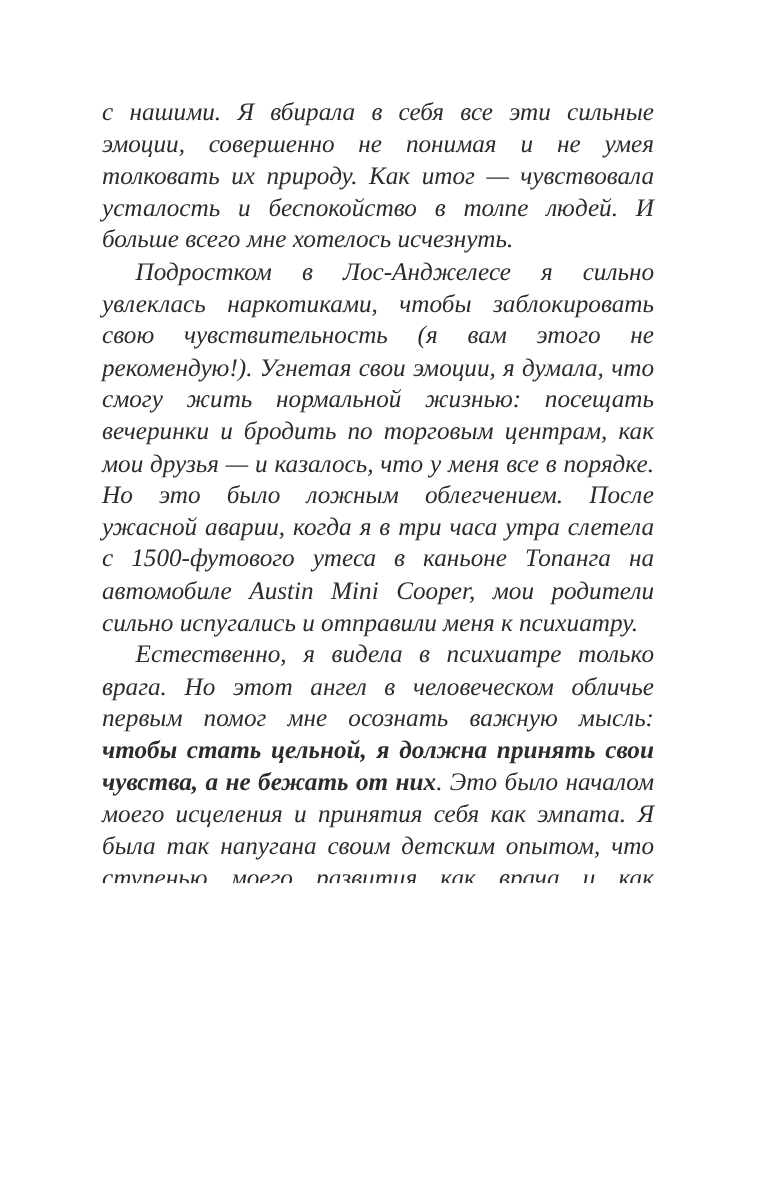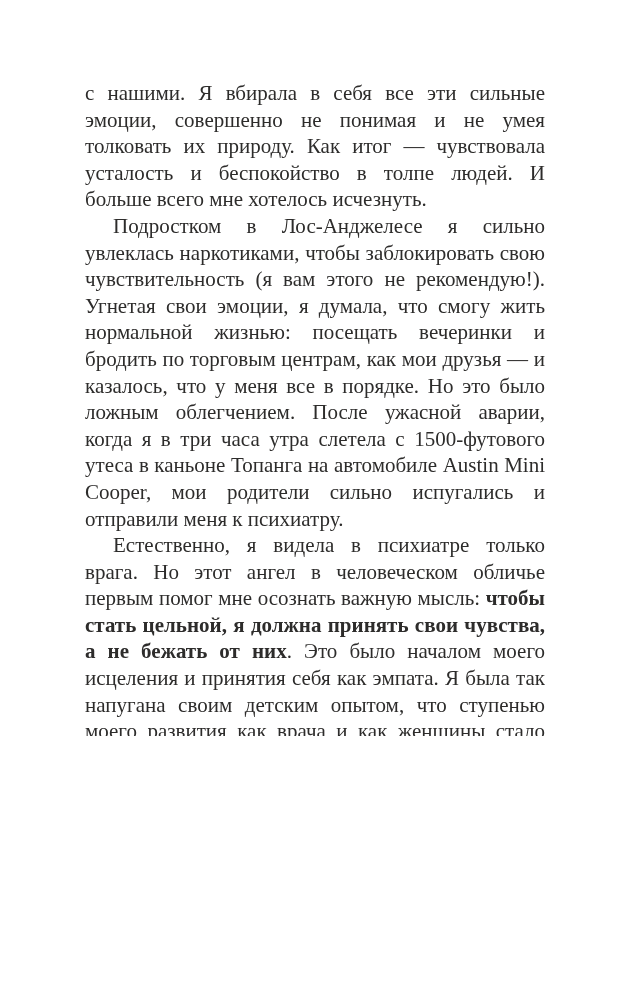--- a/index.html
+++ b/index.html
@@ -7,20 +7,21 @@
     padding: 0;
     background: #ffffff;
   }
   .page {
     position: relative;
     width: 640px;
     height: 736px;
     background: #ffffff;
     overflow: hidden;
     font-family: "Liberation Serif", serif;
+    font-style: italic;
   }
   .text-block {
     position: absolute;
     left: 85px;
     top: 80px;
     width: 460px;
     color: #2d2c2b;
     font-size: 21px;
     line-height: 26.6px;
     text-align: justify;

